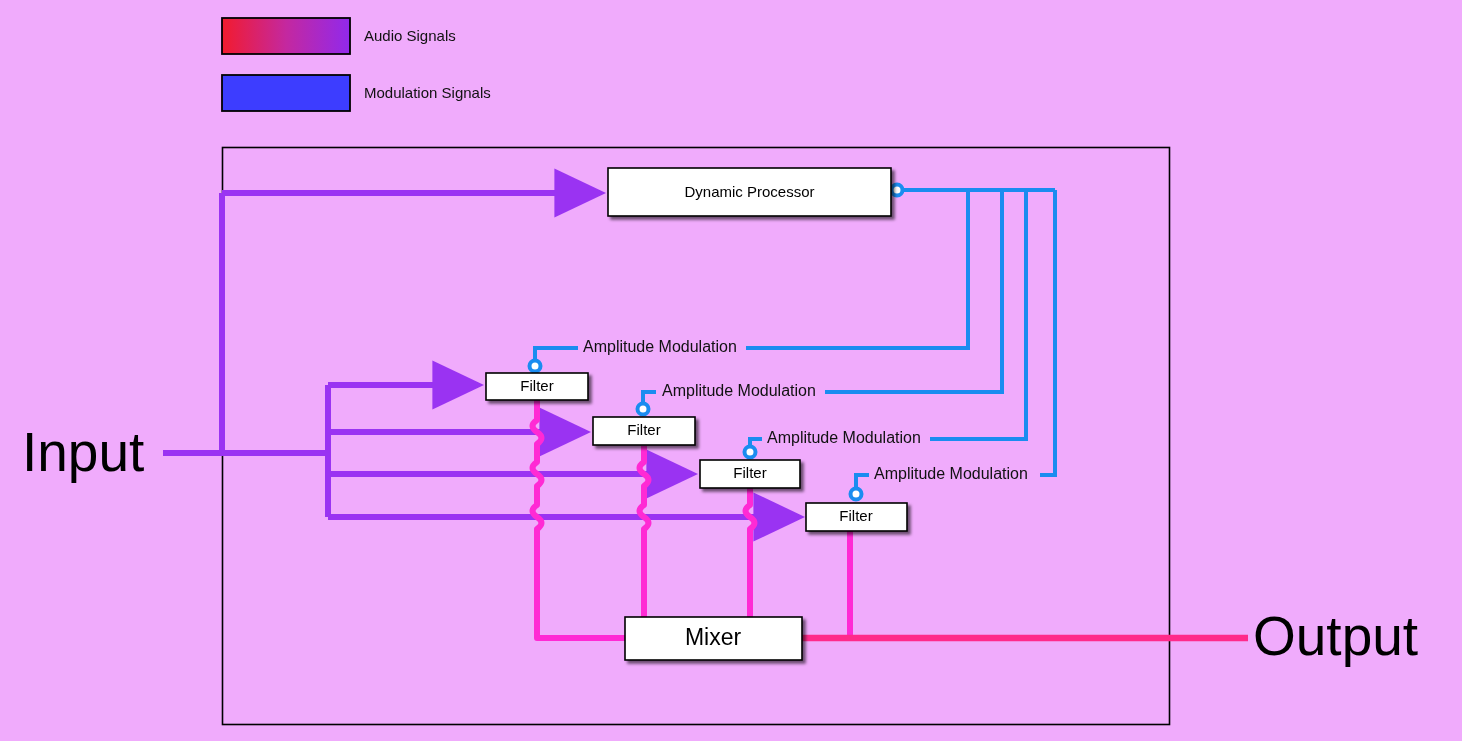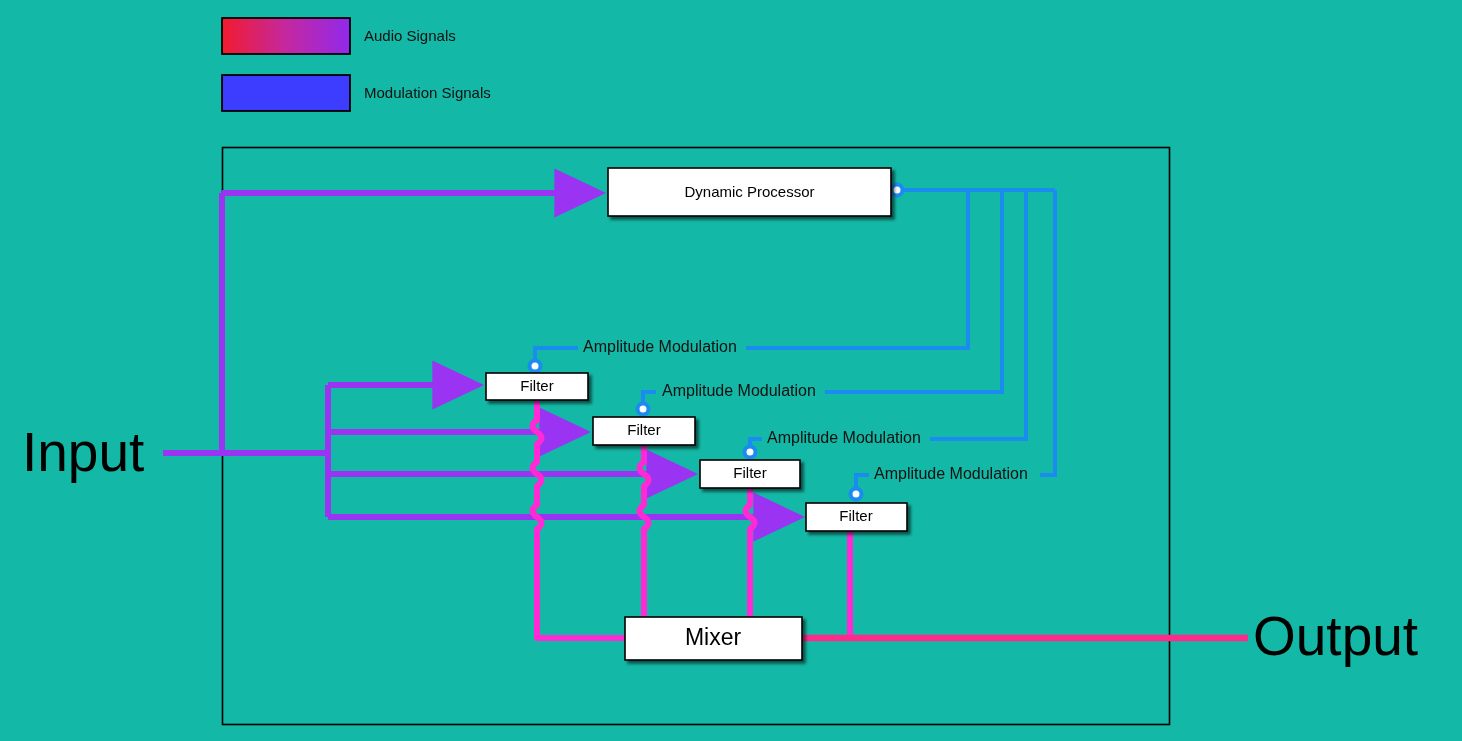--- a/index.html
+++ b/index.html
@@ -7,21 +7,21 @@
     padding: 0;
     background: #ffffff;
   }
   body {
     font-family: "Liberation Sans", sans-serif;
   }
   #stage {
     position: relative;
     width: 1462px;
     height: 741px;
-    background: #14b8a6;
+    background: #f0abfc;
     overflow: hidden;
   }
   svg.diagram {
     position: absolute;
     left: 0;
     top: 0;
     width: 1462px;
     height: 741px;
     display: block;
   }

